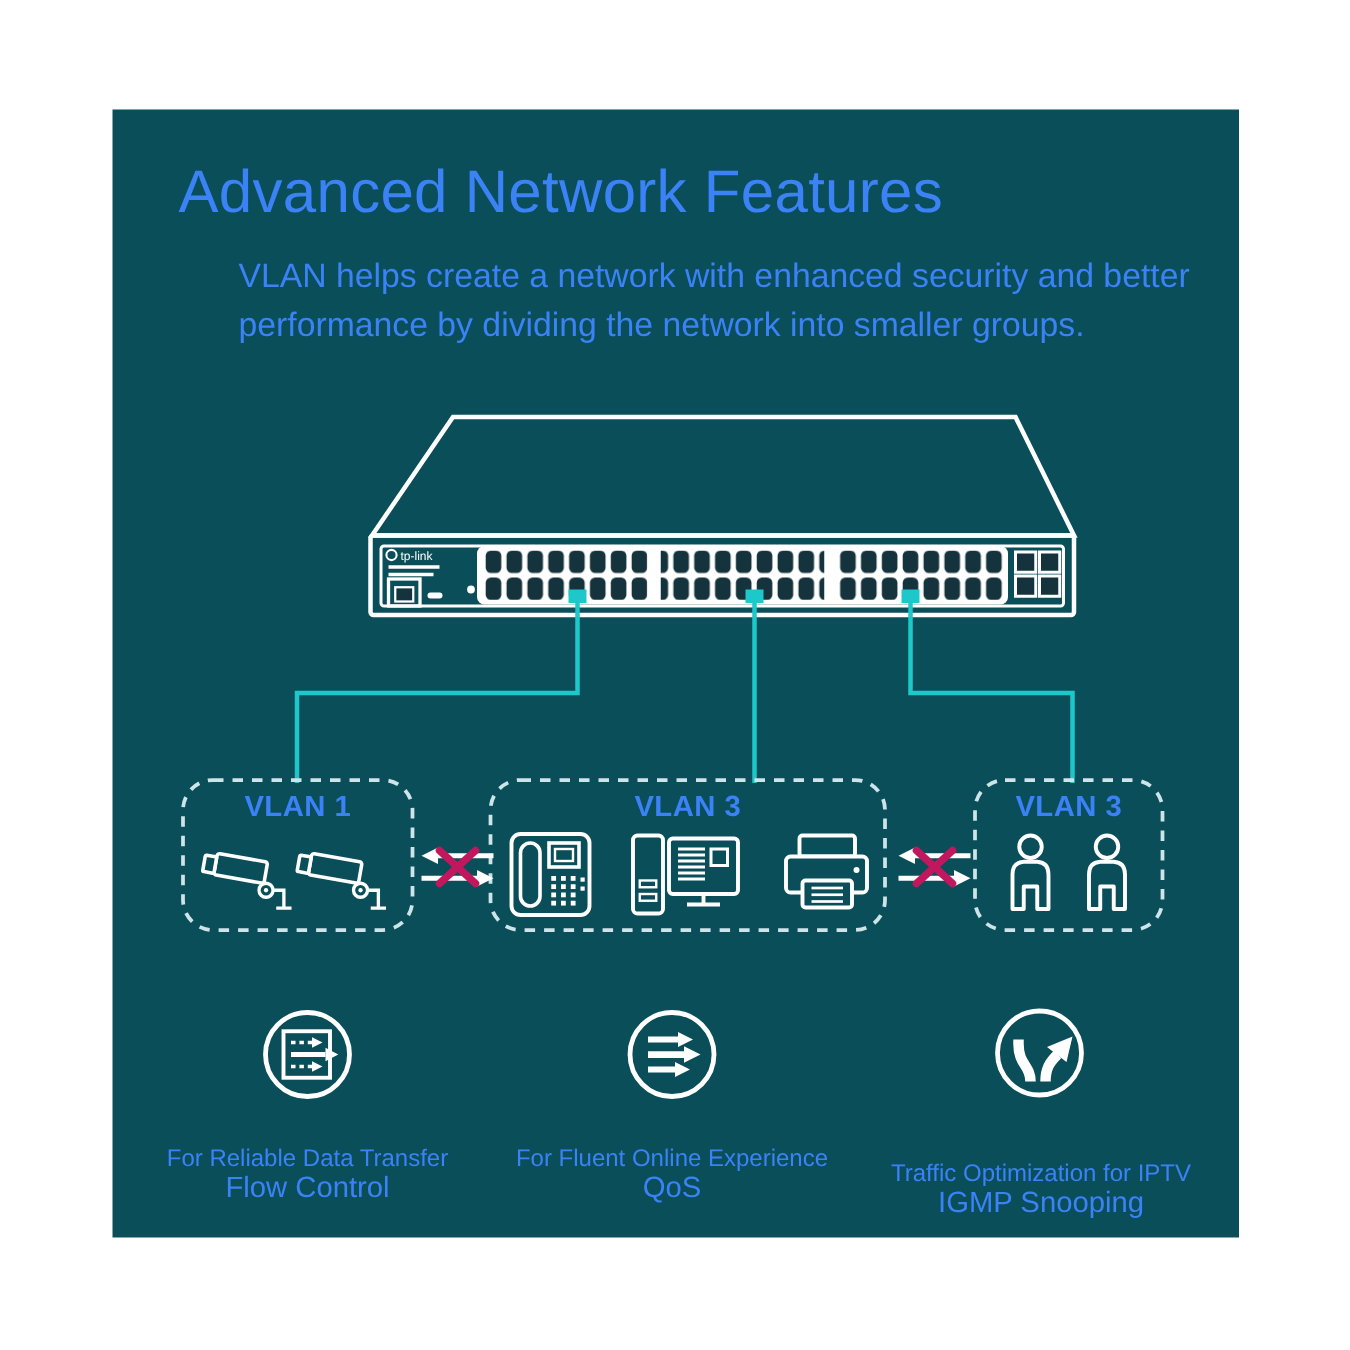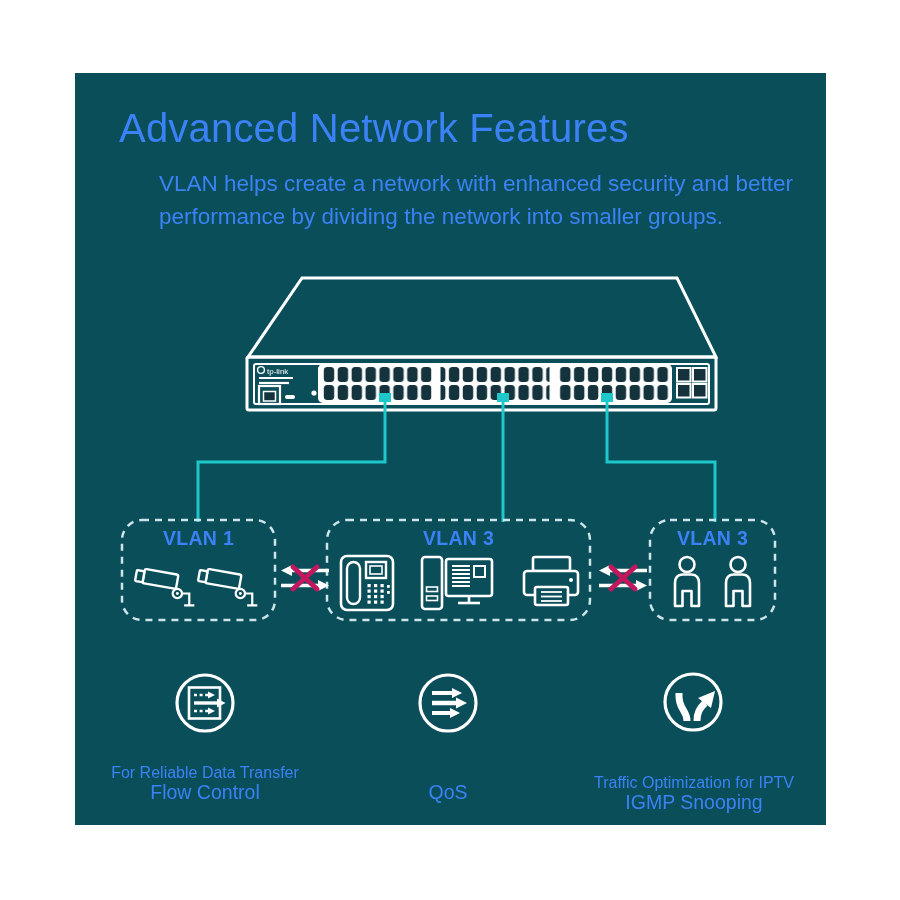--- a/index.html
+++ b/index.html
@@ -215,15 +215,16 @@
   <div class="txt" id="title">Advanced Network Features</div>
   <div class="txt" id="subtitle">VLAN helps create a network with enhanced security and better performance by dividing the network into smaller groups.</div>
 
   <div class="txt vlan-label" id="vlan1-label">VLAN 1</div>
   <div class="txt vlan-label" id="vlan2-label">VLAN 3</div>
   <div class="txt vlan-label" id="vlan3-label">VLAN 3</div>
 
   <div class="txt feature-name f1">Flow Control</div>
   <div class="txt feature-desc f1">For Reliable Data Transfer</div>
   <div class="txt feature-name f2">QoS</div>
+  <div class="txt feature-desc f2">For Fluent Online Experience</div>
   <div class="txt feature-name f3">IGMP Snooping</div>
   <div class="txt feature-desc f3">Traffic Optimization for IPTV</div>
 </div>
 
 </body></html>

